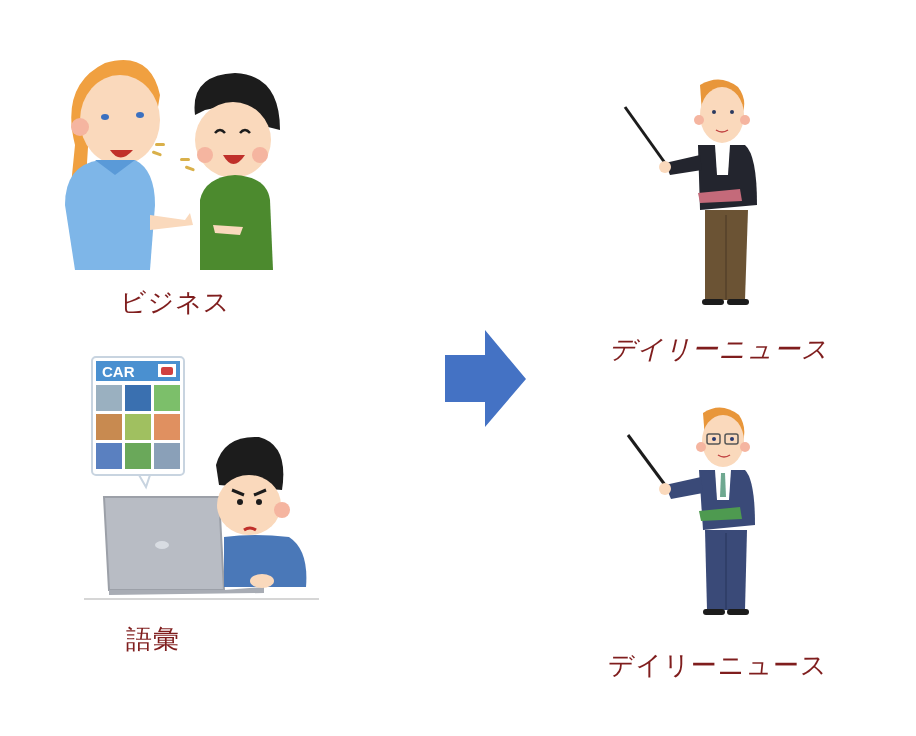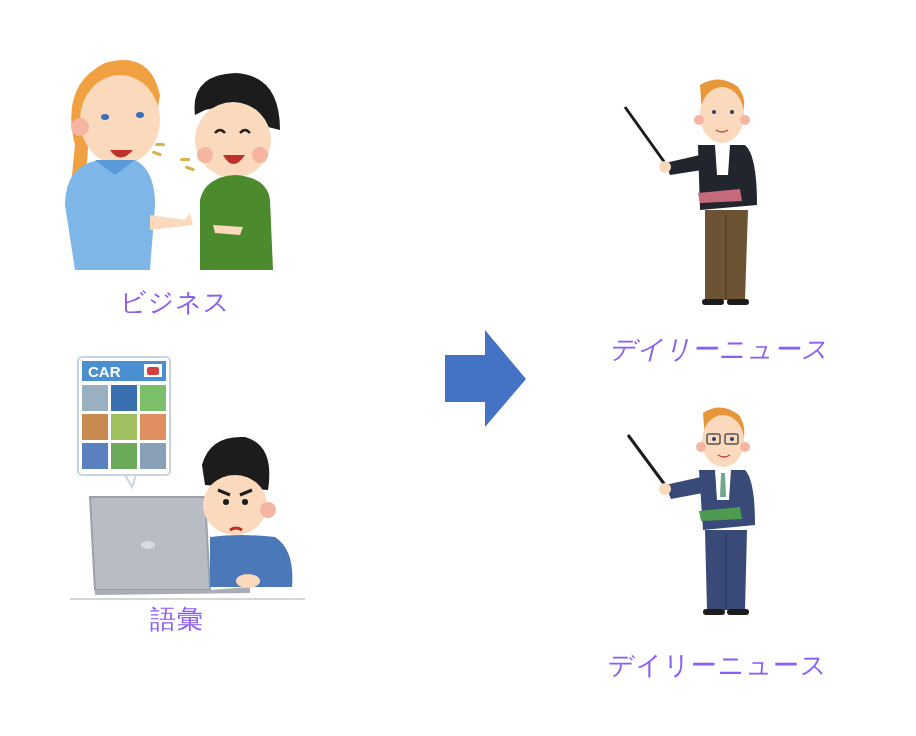--- a/index.html
+++ b/index.html
@@ -1,19 +1,19 @@
 <!DOCTYPE html>
 <html><head>
 <meta charset="utf-8">
 <style>
   html, body { margin:0; padding:0; background:#ffffff; }
   body { width:916px; height:736px; position:relative; overflow:hidden;
          font-family:"DejaVu Sans", sans-serif; }
   .abs { position:absolute; }
-  .label { position:absolute; font-size:26px; color:#8b5cf6; white-space:nowrap; letter-spacing:1px; }
+  .label { position:absolute; font-size:26px; color:#7f1d1d; white-space:nowrap; letter-spacing:1px; }
   svg { display:block; }
 </style>
 </head>
 <body>
 
 <div class="abs" style="left:55px;top:55px;width:235px;height:215px;">
   <svg width="235" height="215" viewBox="0 0 235 215">
 
     <path d="M20 90 Q5 30 50 8 Q95 -5 105 40 L100 70 Q60 40 35 60 L30 140 L15 140 Z" fill="#F0A040"></path>
 
@@ -42,21 +42,21 @@
     <path d="M160 78 Q165 72 170 78" stroke="#1C1C1C" stroke-width="2.5" fill="none"></path>
     <path d="M185 78 Q190 72 195 78" stroke="#1C1C1C" stroke-width="2.5" fill="none"></path>
     <path d="M168 100 Q178 118 190 100 Z" fill="#C0302A"></path>
 
     <path d="M145 215 L145 145 Q150 122 180 120 Q212 122 215 145 L218 215 Z" fill="#4C8A2E"></path>
     <path d="M158 170 L188 172 L185 180 L160 178 Z" fill="#FAD9BC"></path>
   </svg>
 </div>
 <div class="label" style="left:120px;top:285px;">ビジネス</div>
 
-<div class="abs" style="left:70px;top:355px;width:235px;height:245px;">
+<div class="abs" style="left:84px;top:355px;width:235px;height:245px;">
   <svg width="235" height="245" viewBox="0 0 235 245">
 
     <rect x="8" y="2" width="92" height="118" rx="4" fill="#ffffff" stroke="#C8D4E0" stroke-width="2"></rect>
     <path d="M55 120 L62 132 L66 120 Z" fill="#ffffff" stroke="#C8D4E0" stroke-width="2"></path>
     <rect x="12" y="6" width="84" height="20" fill="#4A90D0"></rect>
     <text x="18" y="22" font-family="Liberation Sans, sans-serif" font-weight="bold" font-size="15" fill="#ffffff">CAR</text>
     <rect x="74" y="9" width="18" height="13" fill="#ffffff"></rect>
     <rect x="77" y="12" width="12" height="8" rx="2" fill="#D04040"></rect>
     <g>
       <rect x="12" y="30" width="26" height="26" fill="#9AB0C0"></rect>
@@ -80,21 +80,21 @@
     <path d="M148 135 L160 140" stroke="#1C1C1C" stroke-width="3"></path>
     <path d="M170 140 L182 135" stroke="#1C1C1C" stroke-width="3"></path>
     <circle cx="156" cy="147" r="3" fill="#1C1C1C"></circle>
     <circle cx="175" cy="147" r="3" fill="#1C1C1C"></circle>
     <path d="M160 175 Q166 171 172 175" stroke="#C0302A" stroke-width="3" fill="none"></path>
     <path d="M140 182 Q170 178 205 182 Q225 195 222 232 L140 232 Z" fill="#4A78B8"></path>
     <ellipse cx="178" cy="226" rx="12" ry="7" fill="#FAD9BC"></ellipse>
     <line x1="0" y1="244" x2="235" y2="244" stroke="#C8C8C8" stroke-width="1.5"></line>
   </svg>
 </div>
-<div class="label" style="left:126px;top:602px;margin-left:24px;">語彙</div>
+<div class="label" style="left:126px;top:622px;">語彙</div>
 
 <div class="abs" style="left:445px;top:330px;width:82px;height:98px;">
   <svg width="82" height="98" viewBox="0 0 82 98">
     <path d="M0 25 L40 25 L40 0 L81 49 L40 97 L40 72 L0 72 Z" fill="#4472C4"></path>
   </svg>
 </div>
 
 <div class="abs" style="left:620px;top:75px;width:140px;height:235px;">
   <svg width="140" height="235" viewBox="0 0 140 235">
     <line x1="5" y1="32" x2="45" y2="88" stroke="#1C1C1C" stroke-width="3"></line>

